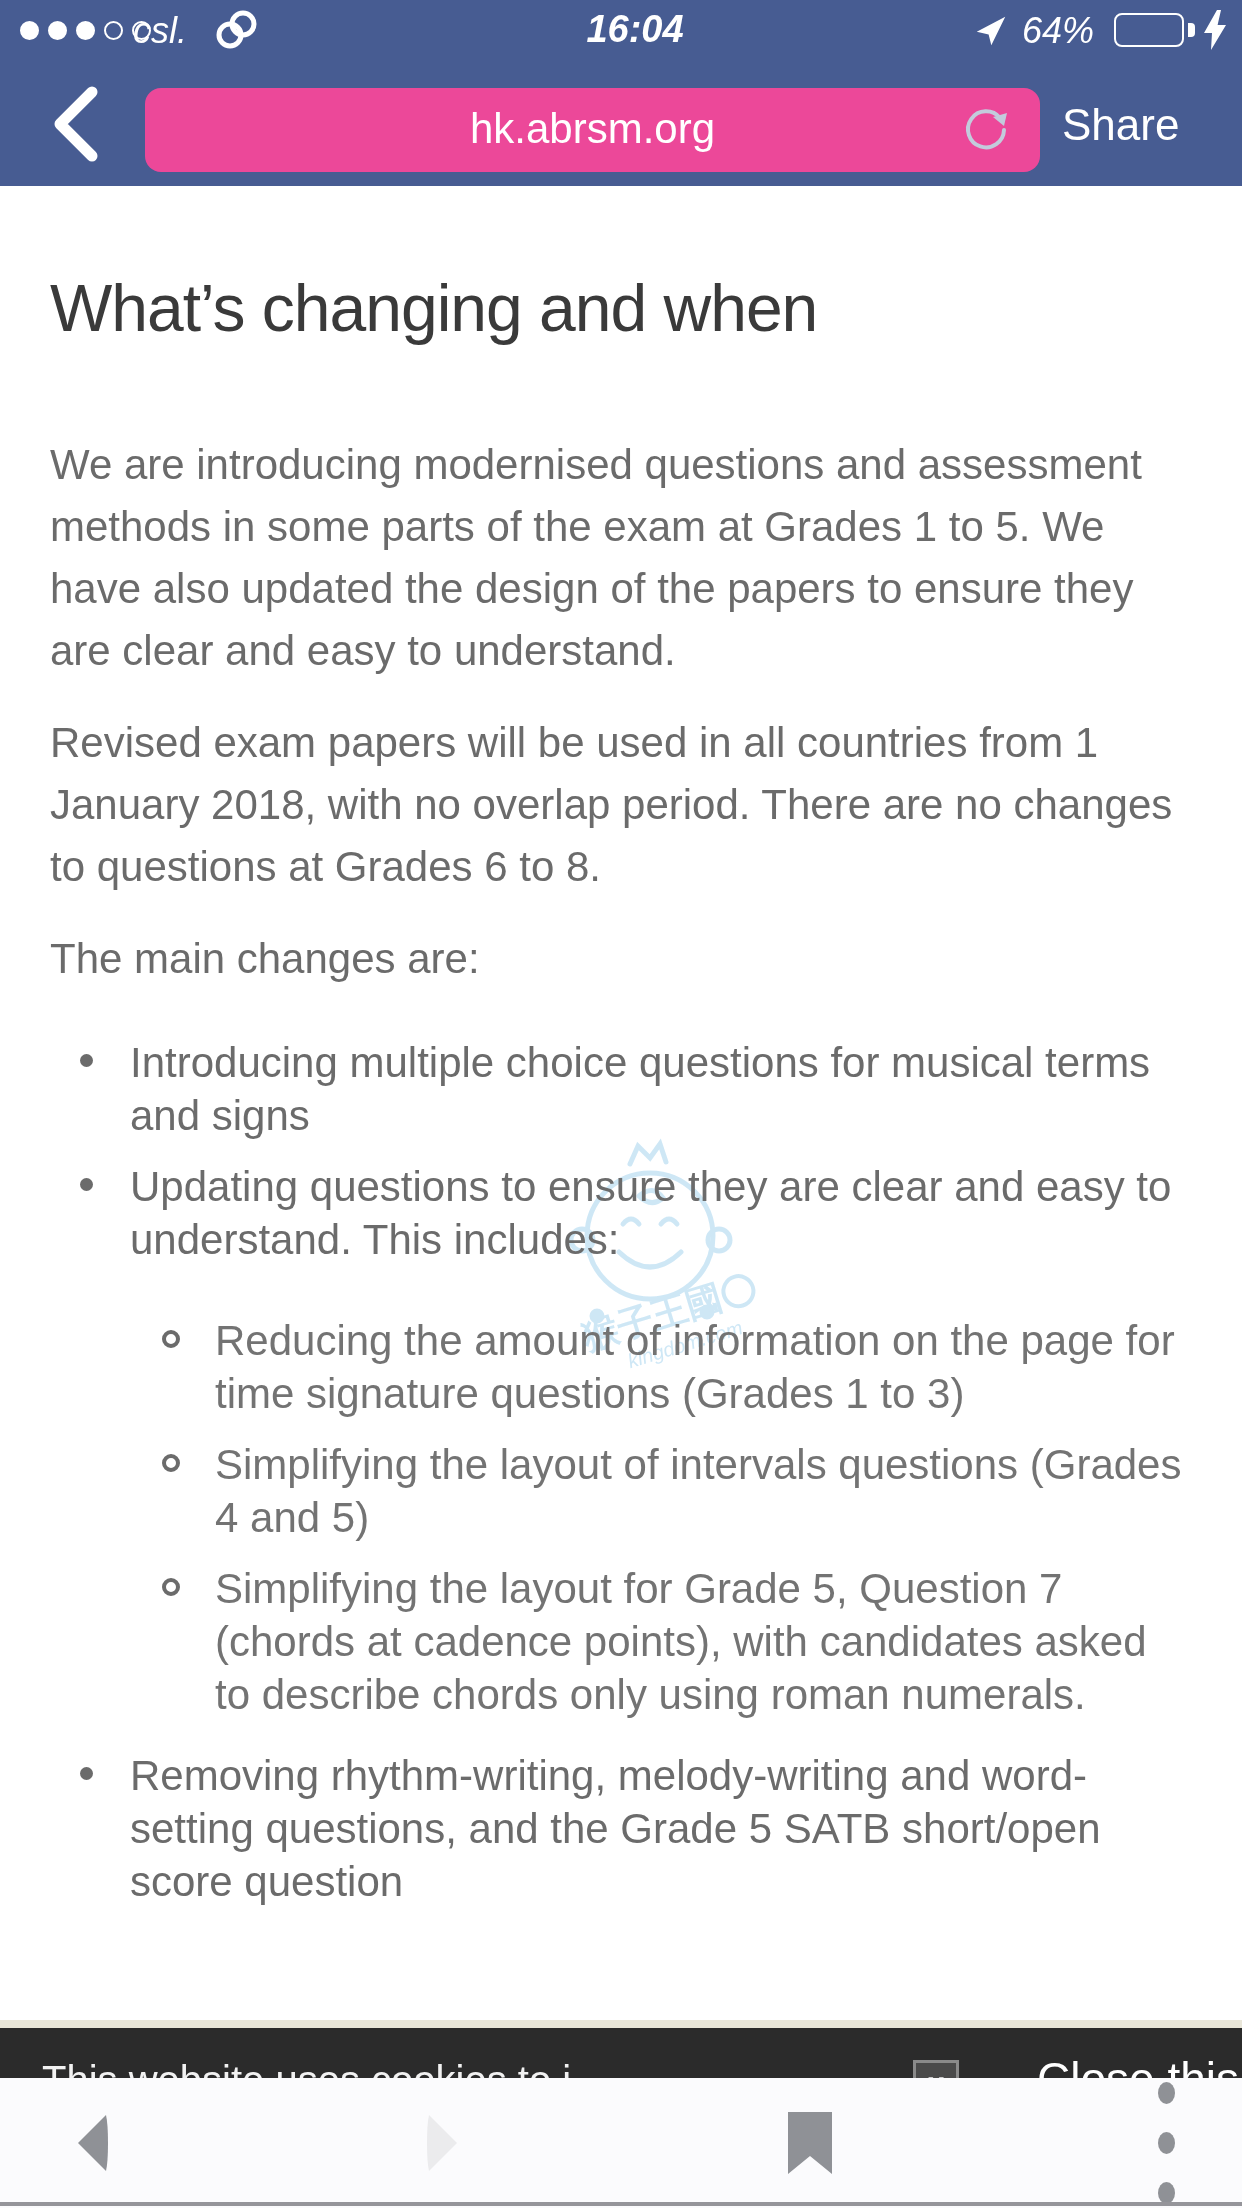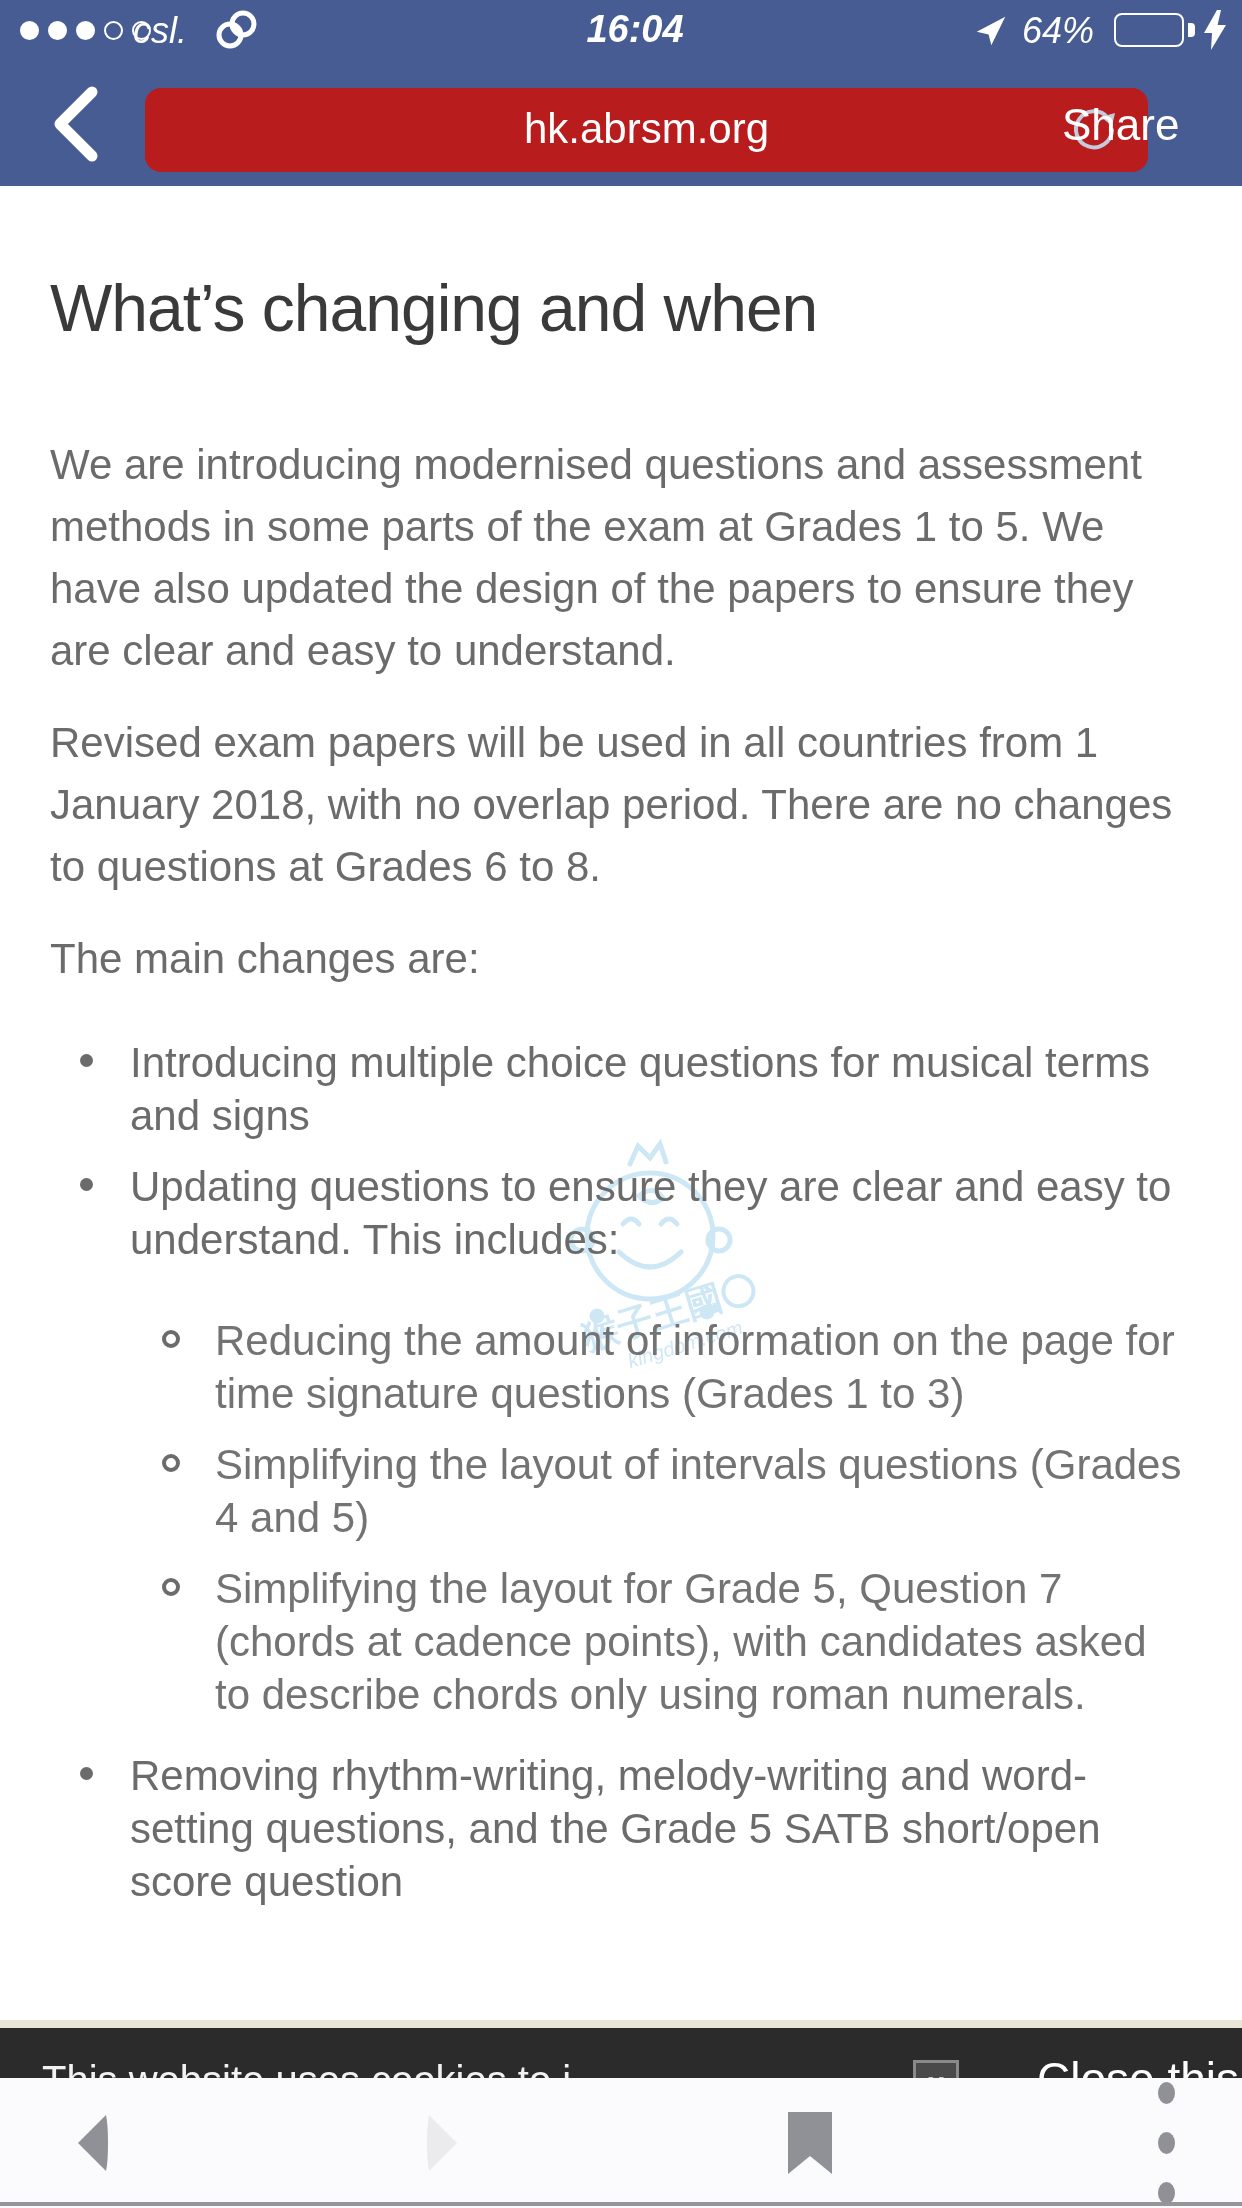--- a/index.html
+++ b/index.html
@@ -25,22 +25,22 @@
   .loc-arrow { position:absolute; left:972px; top:12px; }
   .battery-pct { position:absolute; left:1022px; top:10px; font-size:36px; color:#ffffff; }
   .battery { position:absolute; left:1114px; top:13px; width:70px; height:34px; border:2.5px solid #fff; border-radius:8px; padding:3px; }
   .battery-fill { height:100%; background:#95D96F; border-radius:3px; }
   .battery-nub { position:absolute; left:1188px; top:23px; width:7px; height:14px; background:#fff; border-radius:0 4px 4px 0; }
   .bolt { position:absolute; left:1202px; top:10px; }
 
   .nav-row { position:absolute; top:60px; left:0; width:100%; height:126px; }
   .back-btn { position:absolute; left:34px; top:22px; width:90px; height:84px; cursor:pointer; }
   .url-pill {
-    position:absolute; left:145px; top:28px; width:1003px; height:84px;
-    background:#b91c1c; border-radius:16px;
+    position:absolute; left:145px; top:28px; width:895px; height:84px;
+    background:#ec4899; border-radius:16px;
   }
   .url-text { position:absolute; left:0; right:0; top:17px; text-align:center; font-size:42px; color:#fff; }
   .reload-btn { position:absolute; right:28px; top:16px; width:52px; height:52px; cursor:pointer; }
   .share-btn { position:absolute; left:1062px; top:40px; font-size:44px; color:#fff; cursor:pointer; }
 
   
   .main-view { position:absolute; top:186px; left:0; width:100%; height:2022px; overflow:hidden; background:#fff; }
   .article { position:relative; z-index:1; padding:0 50px; }
   .article h1 {
     margin-top:84px; font-size:66px; font-weight:normal; color:#3A3A3A; letter-spacing:-1px;

